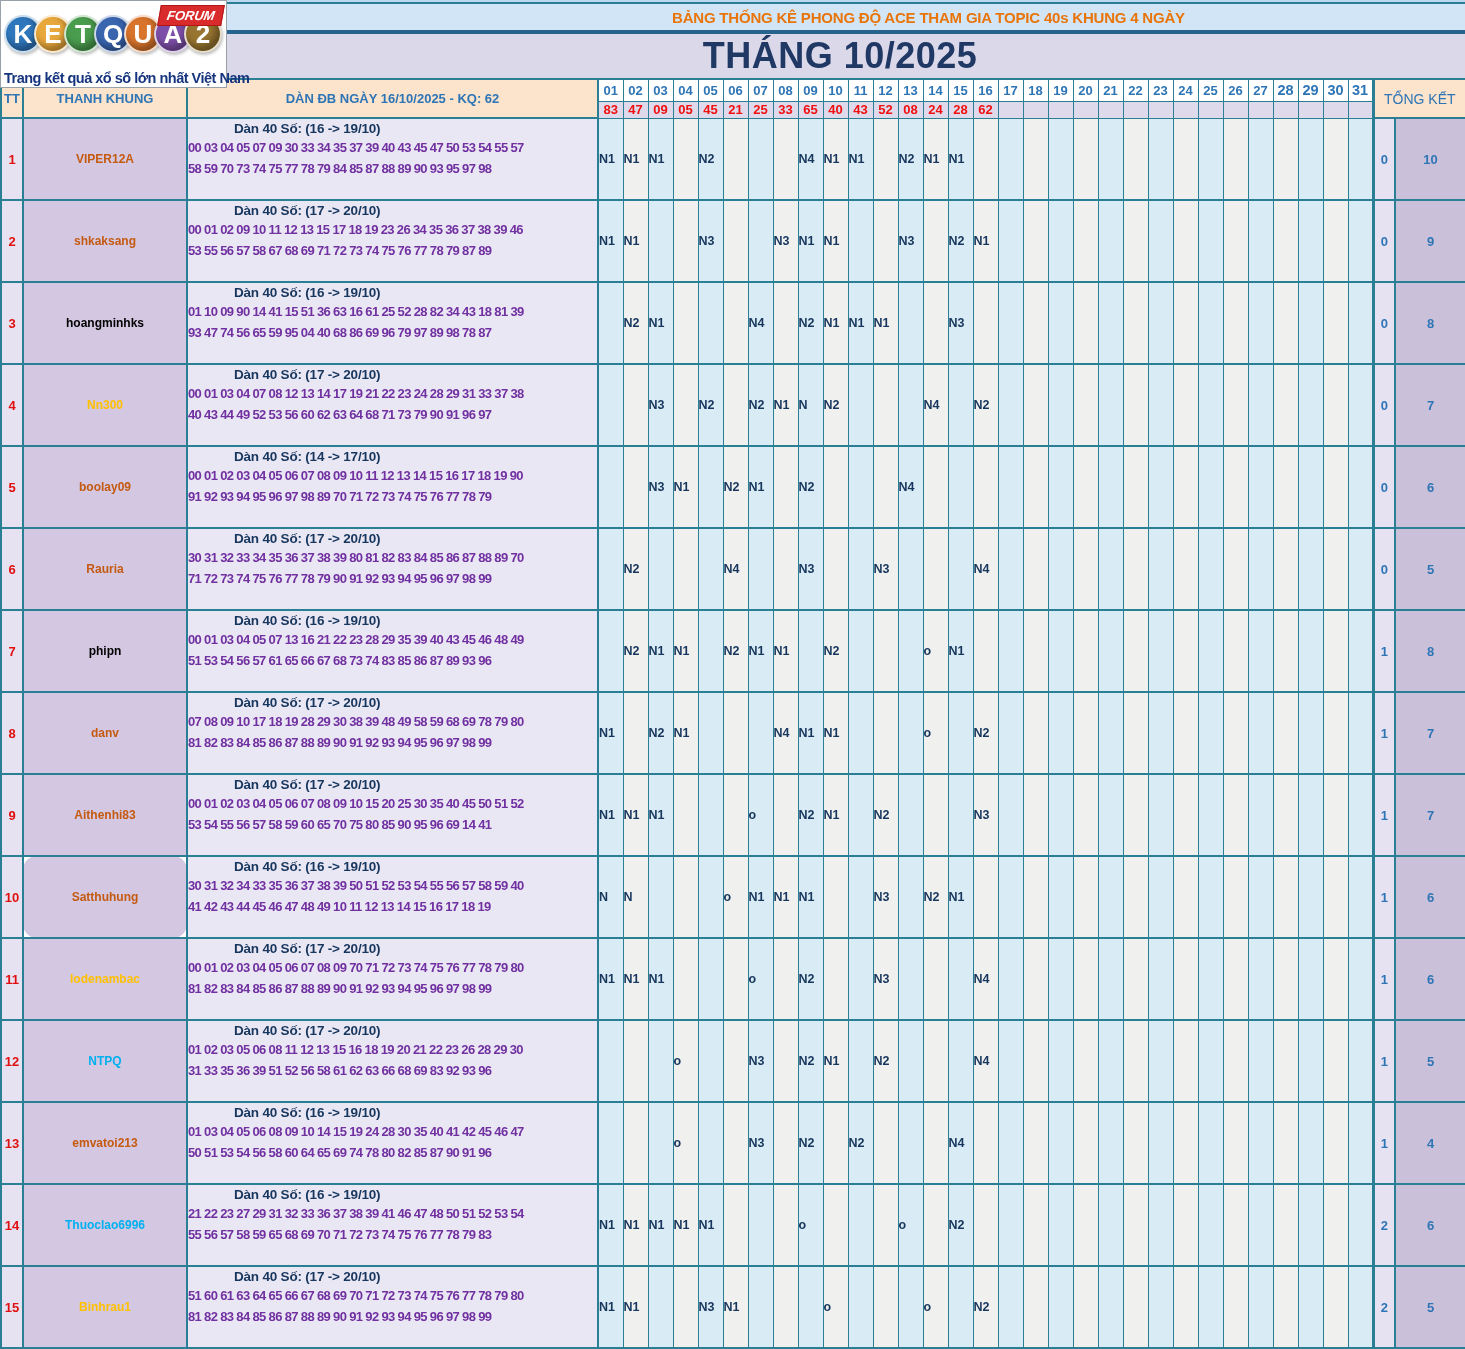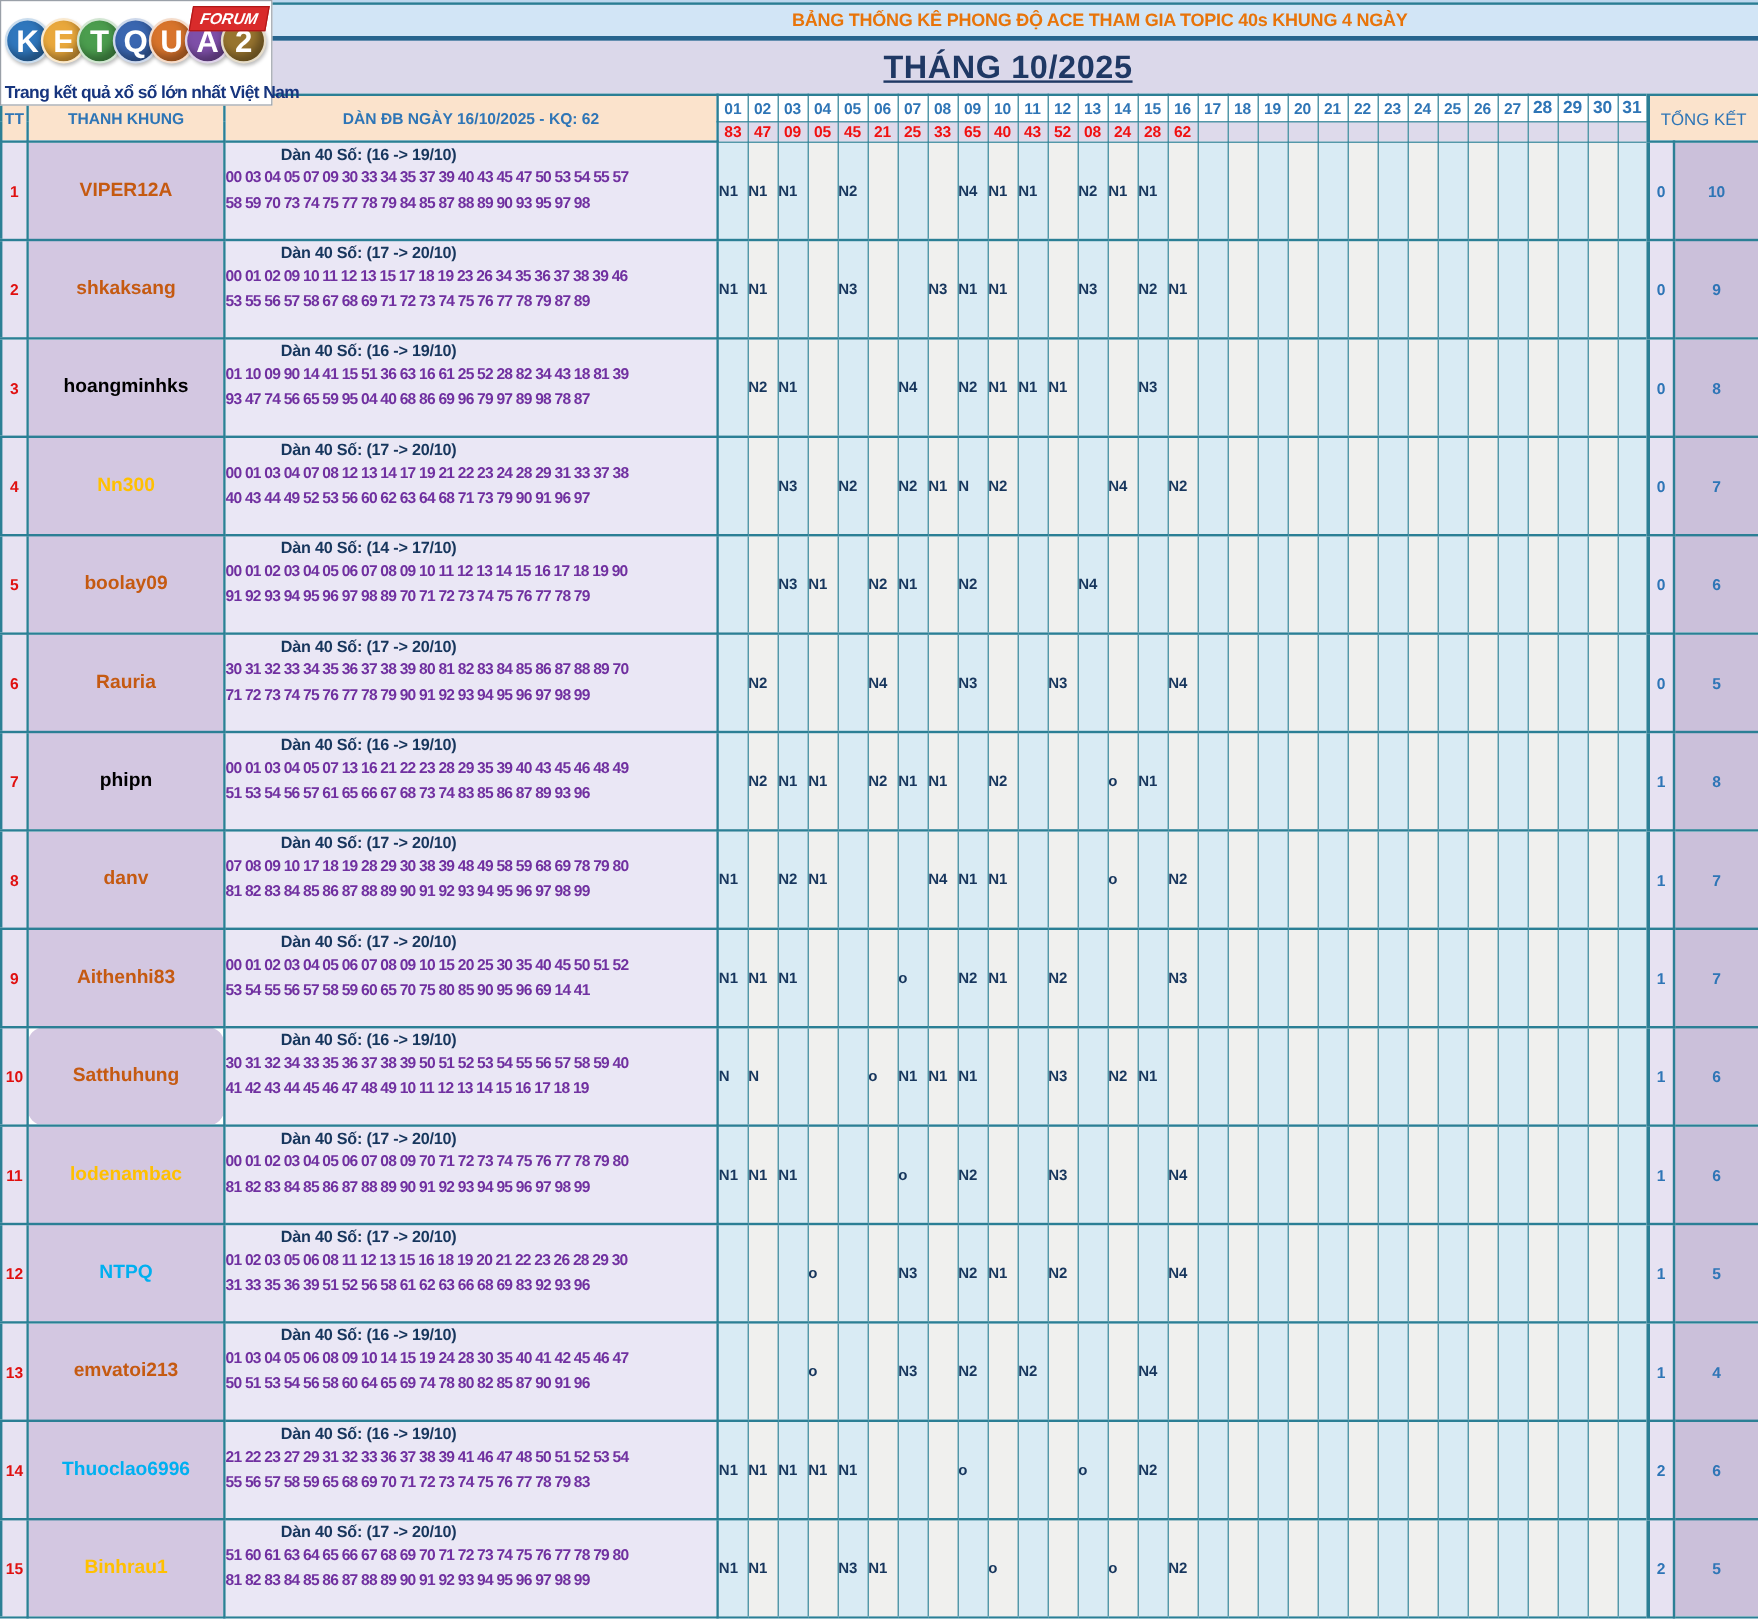--- a/index.html
+++ b/index.html
@@ -3,24 +3,24 @@
 <meta charset="utf-8">
 <style>
   * { box-sizing: border-box; }
   html,body { margin:0; padding:0; background:#ffffff; font-family:"Liberation Sans",sans-serif; }
   #stage { position:relative; width:1465px; height:1349px; background:#bdd7ee; overflow:hidden; }
 
   
   .band-topic { position:absolute; left:0; top:2px; width:1465px; height:32px; background:#d2e5f6;
     border-top:2px solid #2a7d93; border-bottom:4px solid #27648e; display:flex; align-items:center;
     justify-content:flex-start; padding-left:660px; }
-  .band-topic span { color:#e8740a; font-weight:bold; font-size:15px; letter-spacing:-0.2px; white-space:nowrap; }
+  .band-topic span { color:#e8740a; font-weight:bold; font-size:15px; letter-spacing:-0.2px; white-space:nowrap;margin-left:12px; }
   .band-month { position:absolute; left:0; top:34px; width:1465px; height:44px; background:#dbd8ea;
     display:flex; align-items:center; justify-content:center; padding-left:215px; }
-  .band-month span { color:#1f3864; font-weight:bold; font-size:27px; letter-spacing:0.5px;text-decoration:underline; }
+  .band-month span { color:#1f3864; font-weight:bold; font-size:36px; letter-spacing:0.5px; }
 
   
   #logo-box { position:absolute; left:0; top:0; width:227px; height:88px; background:#ffffff;
     border:1px solid #9aa0a8; z-index:5; cursor:pointer; }
   .brand-row { position:absolute; left:3px; top:14px; display:flex; }
   .ball { width:38px; height:38px; border-radius:50%; color:#fff; font-weight:bold; font-size:26px;
     display:flex; align-items:center; justify-content:center; margin-left:-8px;
     border:2px solid rgba(255,255,255,.75); box-shadow: inset -4px -5px 7px rgba(0,0,0,.35), 1px 2px 3px rgba(0,0,0,.25); }
   .ball:first-child { margin-left:0; }
   .forum-badge { position:absolute; right:3px; top:4px; background:#d92b2b; color:#fff; z-index:6;
@@ -39,21 +39,21 @@
   .h-total { background:#fbe3cc; color:#2e75b6; font-weight:normal; font-size:14px; text-align:center;
     border-width:2px !important; border-left-width:3px !important; }
   .h-day { background:#ffffff; color:#2e75b6; font-weight:bold; font-size:13px; text-align:center; height:22px; }
   .h-day.big { font-size:14.5px; }
   .h-val { background:#dedaeb; color:#f01010; font-weight:bold; font-size:13px; text-align:center; height:17px;
     border-bottom:3px solid #2b7f95; }
 
   #grid tbody tr { height:82px; }
   .c-tt { background:#e7e2f2; color:#e01010; font-weight:bold; font-size:13px; text-align:center;
     border-bottom-width:2px !important; border-right-width:2px !important; }
-  .c-member { background:#d3c7e1; font-weight:bold; font-size:16px; text-align:center;
+  .c-member { background:#d3c7e1; font-weight:bold; font-size:12px; text-align:center;
     border-width:2px !important; }
   .c-dan { background:#eae7f5; border-width:2px !important; padding:7px 0 0 10px; vertical-align:top; }
   .dan-title { color:#17365d; font-weight:bold; font-size:13.5px; margin:2px 0 1px 0; letter-spacing:-0.2px;padding-left:46px; }
   .dan-nums { color:#7030a0; font-weight:bold; font-size:13px; letter-spacing:-0.65px; line-height:21px;
     white-space:nowrap; }
   .c-day { font-weight:bold; font-size:12.5px; color:#17365d; text-align:left; padding-left:2px;
     vertical-align:middle; border-bottom-width:2px !important; }
   .c-day.odd  { background:#d9ebf4; }
   .c-day.even { background:#f0f0ee; }
   .c-ta { background:#e7e2f2; color:#2e75b6; font-weight:bold; font-size:13px; text-align:center;

